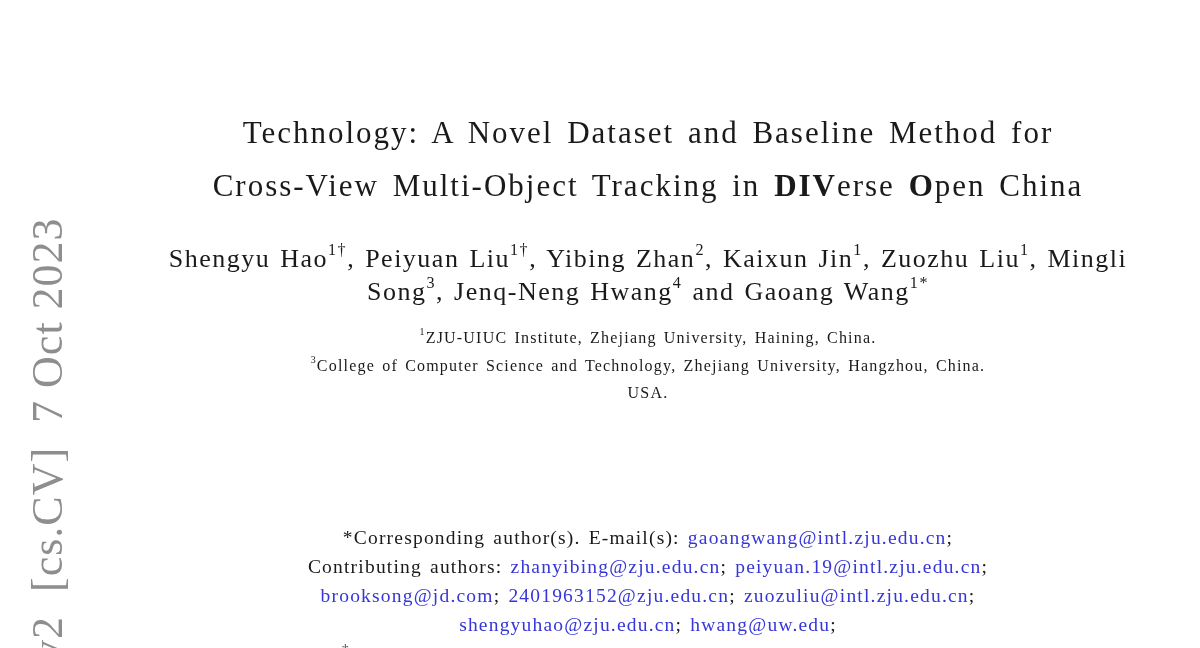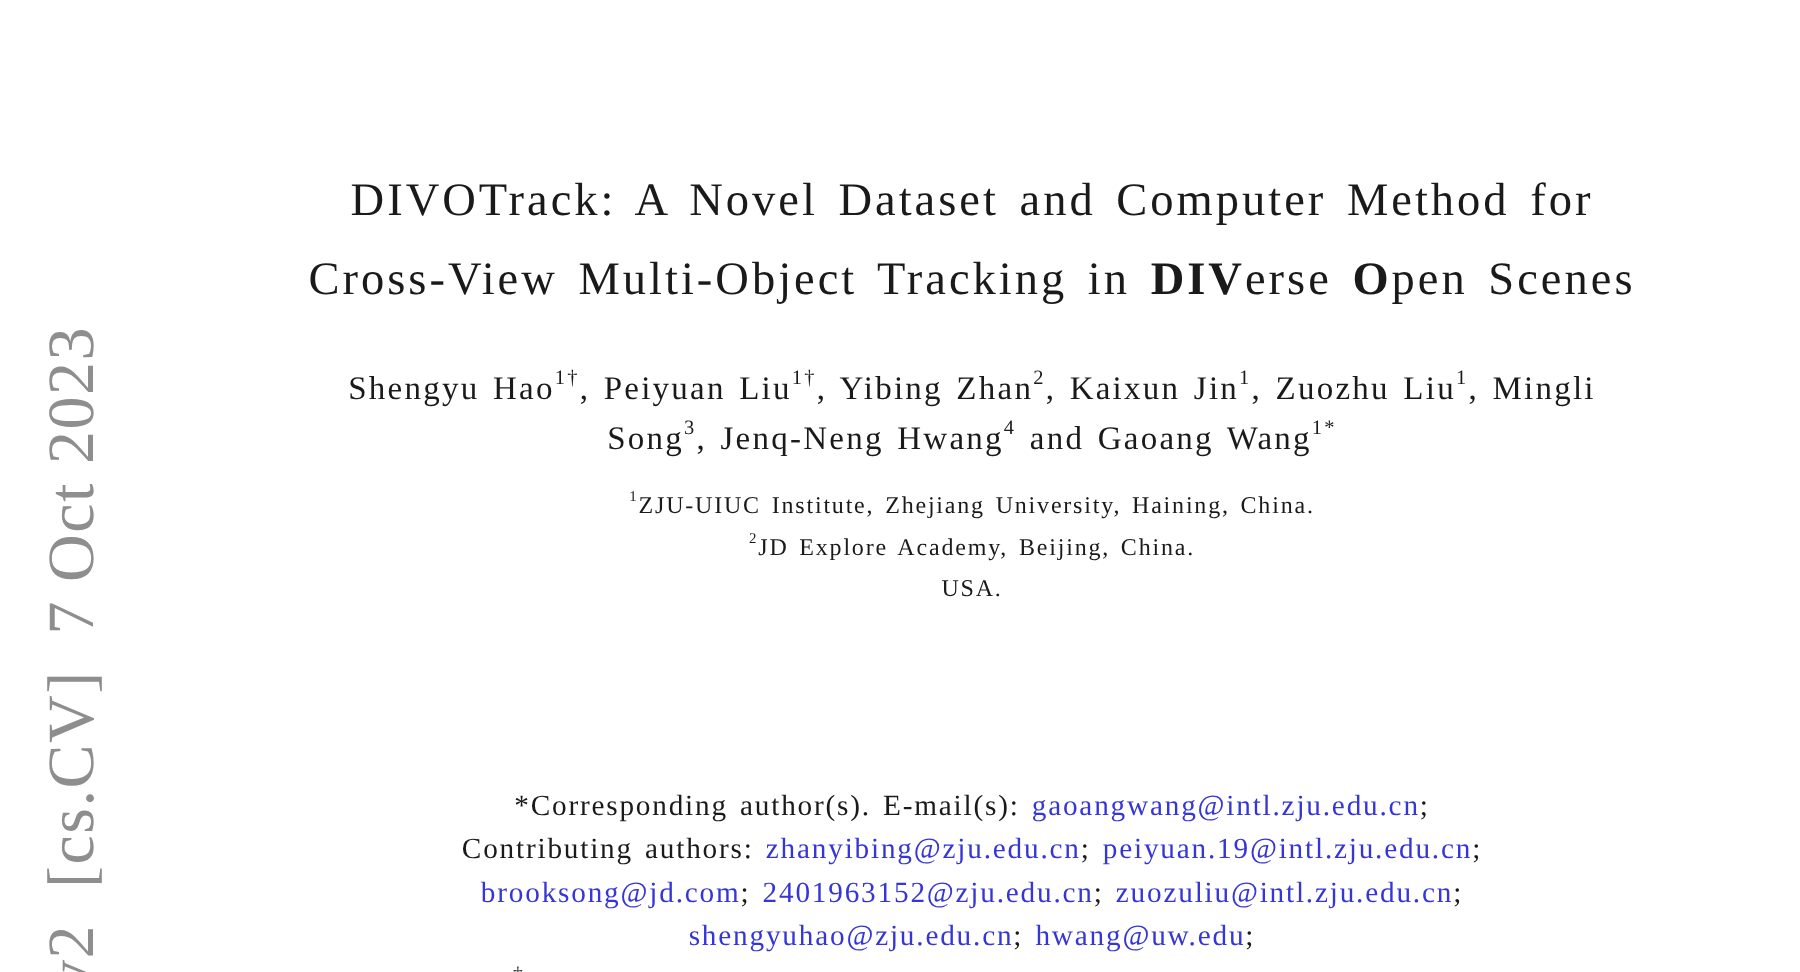--- a/index.html
+++ b/index.html
@@ -34,21 +34,21 @@
   .title-block {
     top: 106px;
     font-size: 31px;
     line-height: 53px;
     letter-spacing: 2px;
     word-spacing: 4px;
     color: #1a1a1a;
   }
   .authors-block {
     top: 242px;
-    font-size: 22px;
+    font-size: 26px;
     line-height: 33px;
     letter-spacing: 1.5px;
     word-spacing: 2px;
     color: #1a1a1a;
   }
   .affil-block {
     top: 324px;
     font-size: 16px;
     line-height: 27.5px;
     letter-spacing: 1.2px;
@@ -81,32 +81,32 @@
   }
 </style>
 </head>
 <body>
 
 <div class="page">
 
   <div class="watermark">v2  [cs.CV]  7 Oct 2023</div>
 
   <div class="content-block title-block">
-    <div class="rich"><span>DIVOTrack: A Novel Dataset and Computer Method for</span></div>
-    <div class="rich"><span>Cross-View Multi-Object Tracking in </span><span class="bold">DIV</span><span>erse </span><span class="bold">O</span><span>pen Scenes</span></div>
+    <div class="rich"><span>Technology: A Novel Dataset and Baseline Method for</span></div>
+    <div class="rich"><span>Cross-View Multi-Object Tracking in </span><span class="bold">DIV</span><span>erse </span><span class="bold">O</span><span>pen China</span></div>
   </div>
 
   <div class="content-block authors-block">
     <div class="rich"><span>Shengyu Hao</span><sup>1†</sup><span>, Peiyuan Liu</span><sup>1†</sup><span>, Yibing Zhan</span><sup>2</sup><span>, Kaixun Jin</span><sup>1</sup><span>, Zuozhu Liu</span><sup>1</sup><span>, Mingli</span></div>
     <div class="rich"><span>Song</span><sup>3</sup><span>, Jenq-Neng Hwang</span><sup>4</sup><span> and Gaoang Wang</span><sup>1*</sup></div>
   </div>
 
   <div class="content-block affil-block">
     <div class="rich"><sup>1</sup><span>ZJU-UIUC Institute, Zhejiang University, Haining, China.</span></div>
-    <div class="rich"><sup>2</sup><span>JD Explore Academy, Beijing, China.</span></div>
+    <div class="rich"><sup>3</sup><span>College of Computer Science and Technology, Zhejiang University, Hangzhou, China.</span></div>
     <div class="rich"><span>USA.</span></div>
   </div>
 
   <div class="content-block contacts-block">
     <div class="rich"><span>*Corresponding author(s). E-mail(s): </span><span class="email">gaoangwang@intl.zju.edu.cn</span><span>;</span></div>
     <div class="rich"><span>Contributing authors: </span><span class="email">zhanyibing@zju.edu.cn</span><span>; </span><span class="email">peiyuan.19@intl.zju.edu.cn</span><span>;</span></div>
     <div class="rich"><span class="email">brooksong@jd.com</span><span>; </span><span class="email">2401963152@zju.edu.cn</span><span>; </span><span class="email">zuozuliu@intl.zju.edu.cn</span><span>;</span></div>
     <div class="rich"><span class="email">shengyuhao@zju.edu.cn</span><span>; </span><span class="email">hwang@uw.edu</span><span>;</span></div>
   </div>
 

